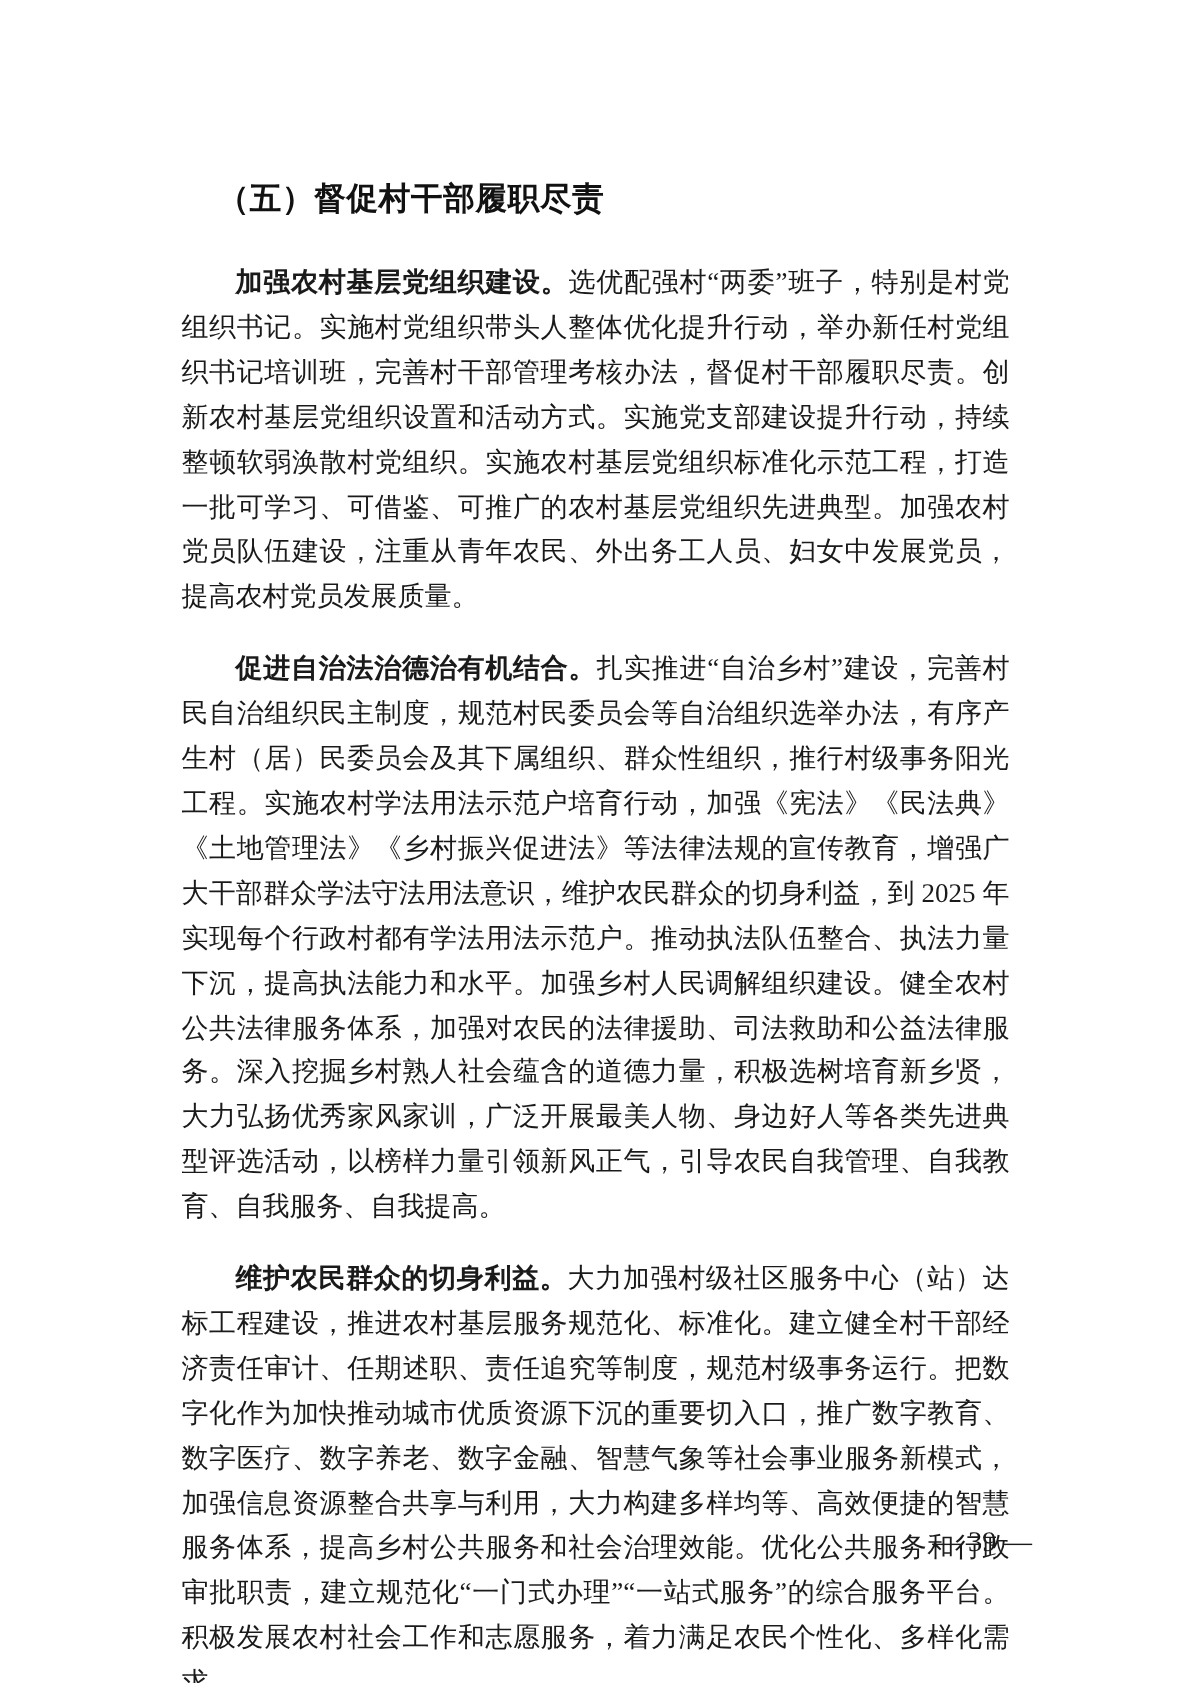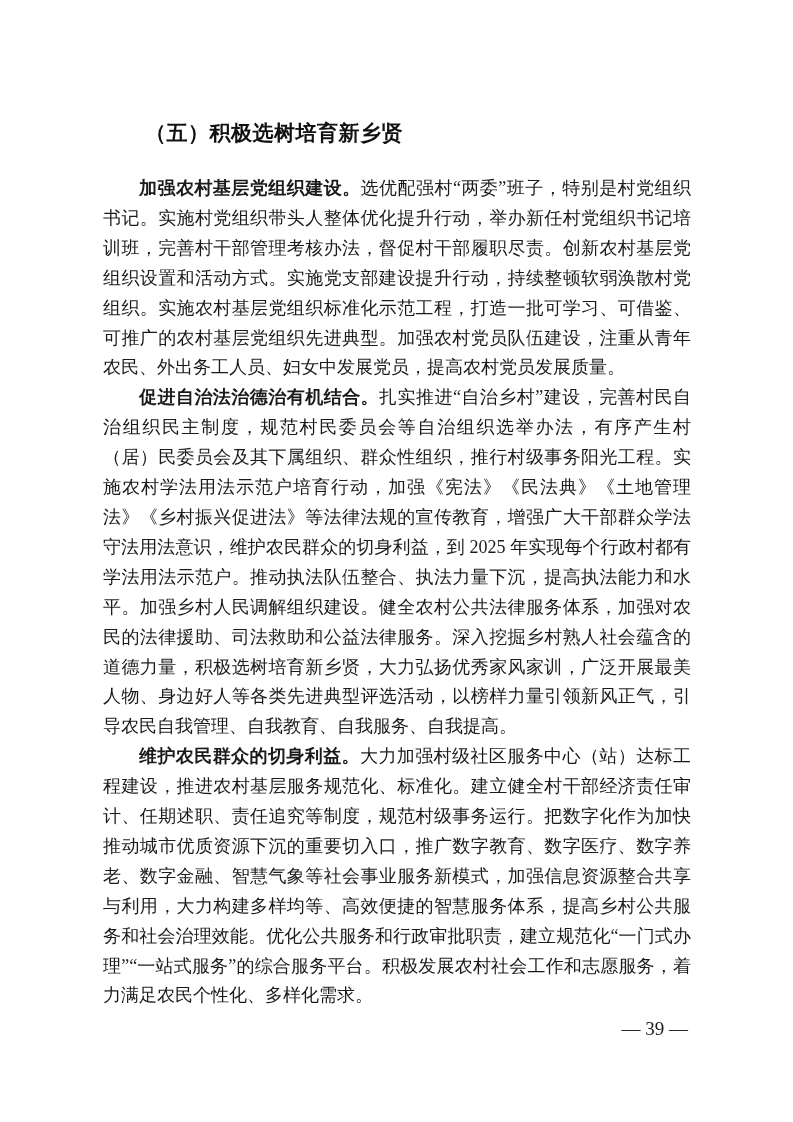--- a/index.html
+++ b/index.html
@@ -31,21 +31,21 @@
     font-weight: 700;
     font-size: 21px;
     line-height: 30px;
     margin: 0 0 26px 0;
     text-indent: 2em;
     text-align: left;
     letter-spacing: 0.5px;
     color: #111111;
   }
   .para {
-    margin: 0;
+    margin: 18px;
     text-indent: 2em;
   }
   .para .lead {
     font-weight: 700;
   }
   .page-number {
     position: absolute;
     right: 105px;
     bottom: 82px;
     font-family: "Liberation Serif", "DejaVu Serif", serif;
@@ -53,21 +53,21 @@
     line-height: 22px;
     color: #1a1a1a;
     white-space: nowrap;
   }
 </style>
 </head>
 <body>
 
 <div class="page">
   <div class="content">
-    <h2 class="section-title">（五）积极选树培育新乡贤</h2>
+    <h2 class="section-title">（五）督促村干部履职尽责</h2>
 
     <p class="para"><span class="lead">加强农村基层党组织建设。</span><span>选优配强村“两委”班子，特别是村党组织书记。实施村党组织带头人整体优化提升行动，举办新任村党组织书记培训班，完善村干部管理考核办法，督促村干部履职尽责。创新农村基层党组织设置和活动方式。实施党支部建设提升行动，持续整顿软弱涣散村党组织。实施农村基层党组织标准化示范工程，打造一批可学习、可借鉴、可推广的农村基层党组织先进典型。加强农村党员队伍建设，注重从青年农民、外出务工人员、妇女中发展党员，提高农村党员发展质量。</span></p>
 
     <p class="para"><span class="lead">促进自治法治德治有机结合。</span><span>扎实推进“自治乡村”建设，完善村民自治组织民主制度，规范村民委员会等自治组织选举办法，有序产生村（居）民委员会及其下属组织、群众性组织，推行村级事务阳光工程。实施农村学法用法示范户培育行动，加强《宪法》《民法典》《土地管理法》《乡村振兴促进法》等法律法规的宣传教育，增强广大干部群众学法守法用法意识，维护农民群众的切身利益，到 2025 年实现每个行政村都有学法用法示范户。推动执法队伍整合、执法力量下沉，提高执法能力和水平。加强乡村人民调解组织建设。健全农村公共法律服务体系，加强对农民的法律援助、司法救助和公益法律服务。深入挖掘乡村熟人社会蕴含的道德力量，积极选树培育新乡贤，大力弘扬优秀家风家训，广泛开展最美人物、身边好人等各类先进典型评选活动，以榜样力量引领新风正气，引导农民自我管理、自我教育、自我服务、自我提高。</span></p>
 
     <p class="para"><span class="lead">维护农民群众的切身利益。</span><span>大力加强村级社区服务中心（站）达标工程建设，推进农村基层服务规范化、标准化。建立健全村干部经济责任审计、任期述职、责任追究等制度，规范村级事务运行。把数字化作为加快推动城市优质资源下沉的重要切入口，推广数字教育、数字医疗、数字养老、数字金融、智慧气象等社会事业服务新模式，加强信息资源整合共享与利用，大力构建多样均等、高效便捷的智慧服务体系，提高乡村公共服务和社会治理效能。优化公共服务和行政审批职责，建立规范化“一门式办理”“一站式服务”的综合服务平台。积极发展农村社会工作和志愿服务，着力满足农民个性化、多样化需求。</span></p>
   </div>
 
   <div class="page-number">— 39 —</div>
 </div>

